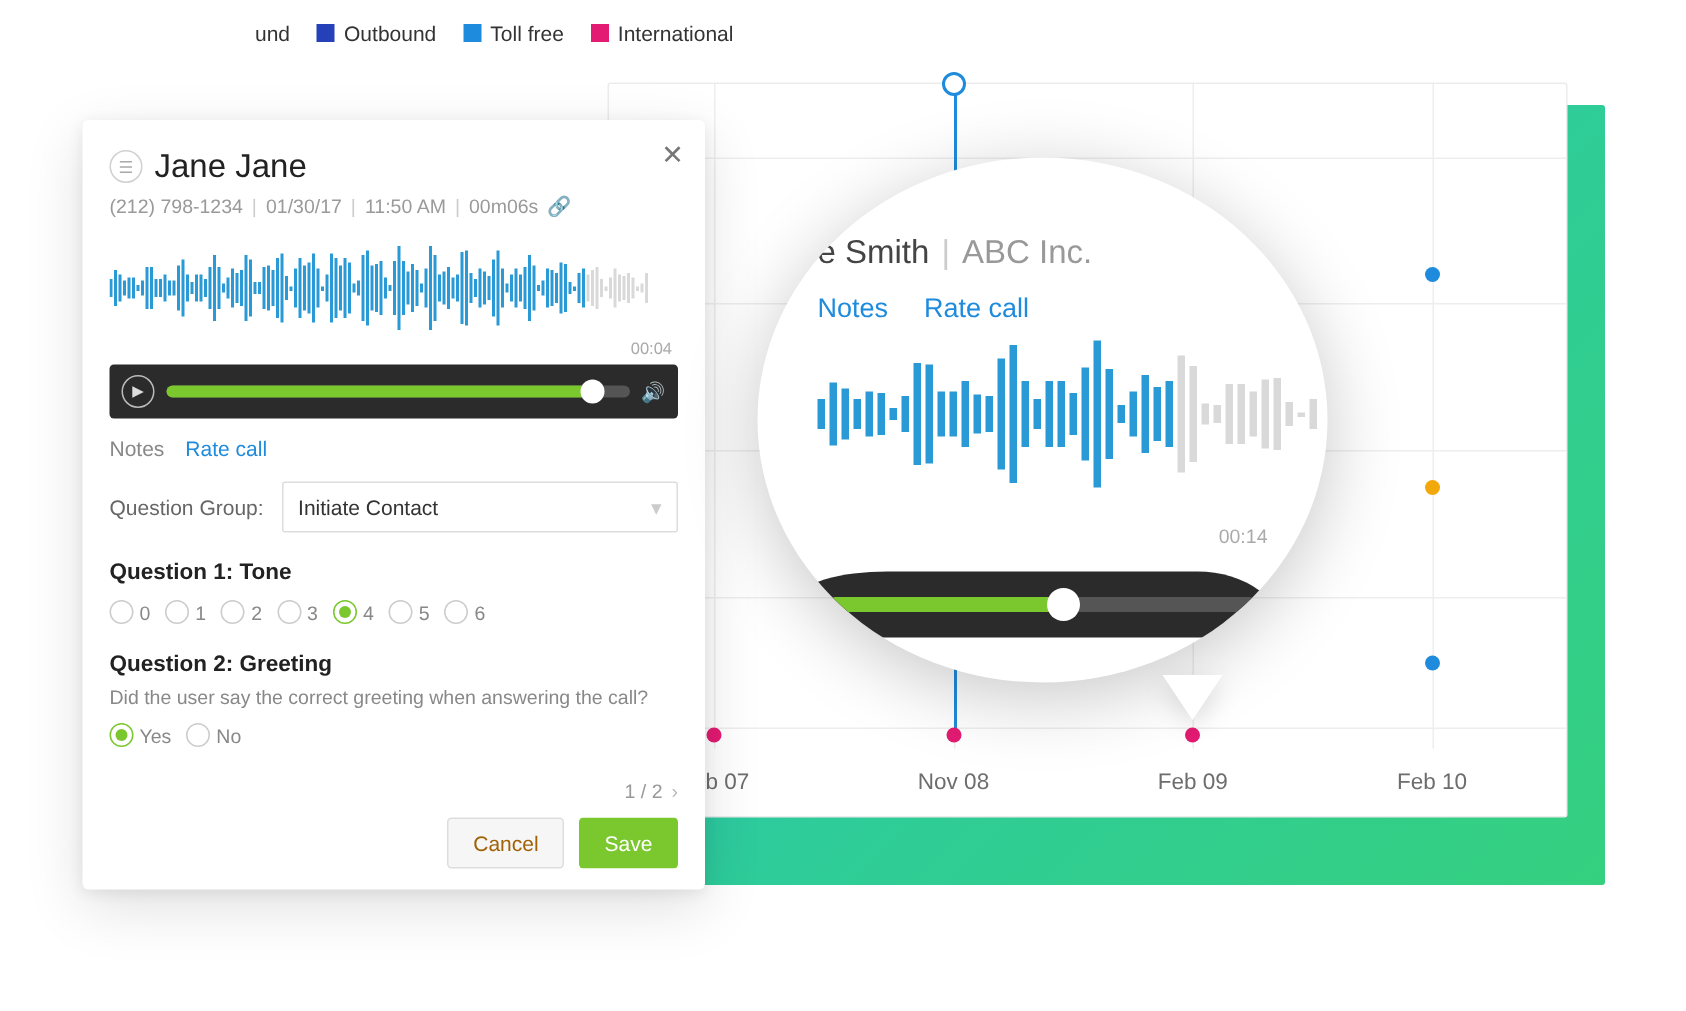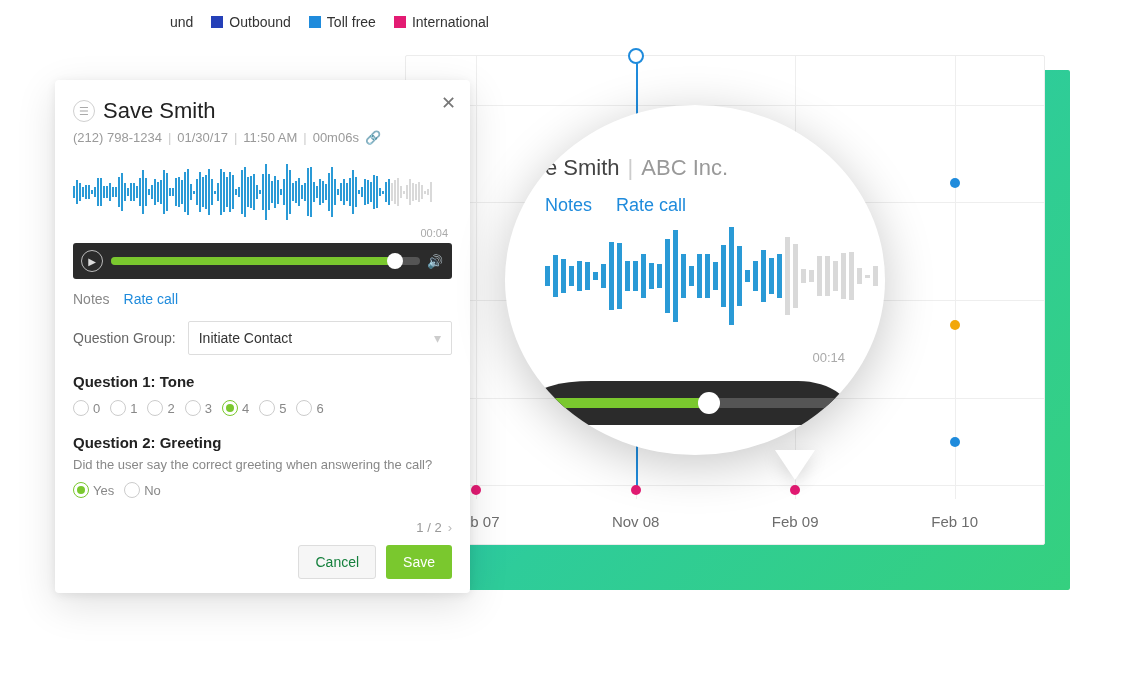--- a/index.html
+++ b/index.html
@@ -51,21 +51,21 @@
   .qdesc{margin-top:6px;font-size:13px;color:#888;}
   .radios{margin-top:10px;display:flex;gap:10px;align-items:center;}
   .radio{display:flex;align-items:center;gap:4px;font-size:13px;color:#888;cursor:pointer;}
   .rdot{width:16px;height:16px;border:1px solid #ccc;border-radius:50%;display:flex;align-items:center;justify-content:center;}
   .rdot.sel{border-color:#7ac82e;}
   .rdot.sel::after{content:"";width:8px;height:8px;background:#7ac82e;border-radius:50%;}
   .pager{margin-top:22px;text-align:right;font-size:13px;color:#999;display:flex;justify-content:flex-end;align-items:center;gap:6px;}
   .pager .arrow{color:#bbb;cursor:pointer;}
   .actions{margin-top:10px;display:flex;justify-content:flex-end;gap:10px;}
   .btn{padding:8px 16px;border-radius:3px;font-size:14px;cursor:pointer;border:1px solid transparent;}
-  .btn.cancel{border-color:#ddd;background:#f6f6f6;color:#15803d;}
+  .btn.cancel{border-color:#ddd;background:#f6f6f6;color:#a16207;}
   .btn.save{background:#7ac82e;color:#fff;}
 
   
   .bars{position:absolute;left:0;right:0;top:0;bottom:14px;display:flex;align-items:center;gap:1px;}
   .bar{width:2px;background:#2a9ad6;flex-shrink:0;}
   .bar.dim{background:#d9d9d9;}
 
   
   .bubble{position:absolute;top:105px;left:505px;width:380px;height:350px;background:#fff;border-radius:50%;box-shadow:0 10px 50px rgba(0,0,0,0.22);display:flex;flex-direction:column;align-items:stretch;padding:50px 40px 20px;overflow:hidden;}
   .bubble-tail{position:absolute;top:450px;left:775px;width:0;height:0;border-left:20px solid transparent;border-right:20px solid transparent;border-top:30px solid #fff;filter:drop-shadow(0 6px 8px rgba(0,0,0,0.12));}
@@ -132,21 +132,21 @@
   <div class="dot blue" style="left:85.2%;top:78%"></div>
   <div class="dot pink" style="left:10.2%;top:88%"></div>
   <div class="dot pink" style="left:35.2%;top:88%"></div>
   <div class="dot pink" style="left:60.2%;top:88%"></div>
 </div>
 
 <div class="panel">
   <span class="close">✕</span>
   <div class="hdr">
     <span class="user-icon">☰</span>
-    <span class="caller">Save Smith</span>
+    <span class="caller">Jane Jane</span>
   </div>
   <div class="meta">
     <span>(212) 798-1234</span>
       <span class="sep">|</span>
     <span>01/30/17</span>
       <span class="sep">|</span>
     <span>11:50 AM</span>
       <span class="sep">|</span>
     <span>00m06s</span>
     <span style="color:#ccc">🔗</span>

